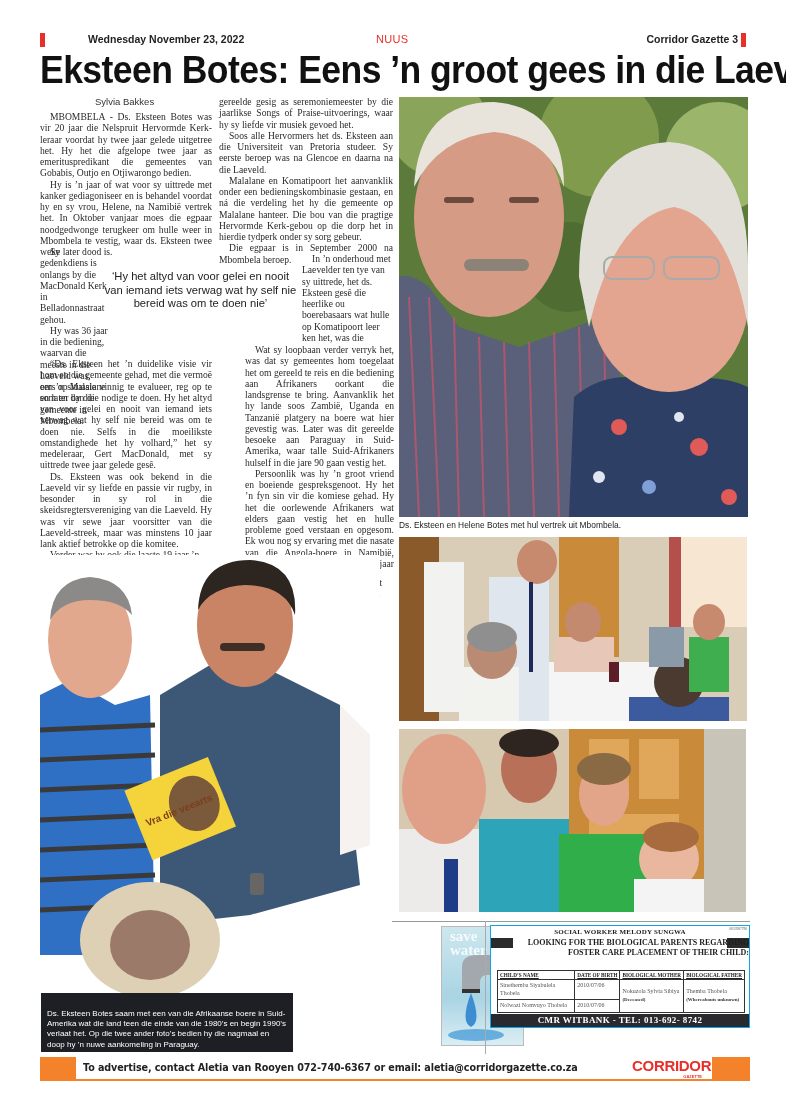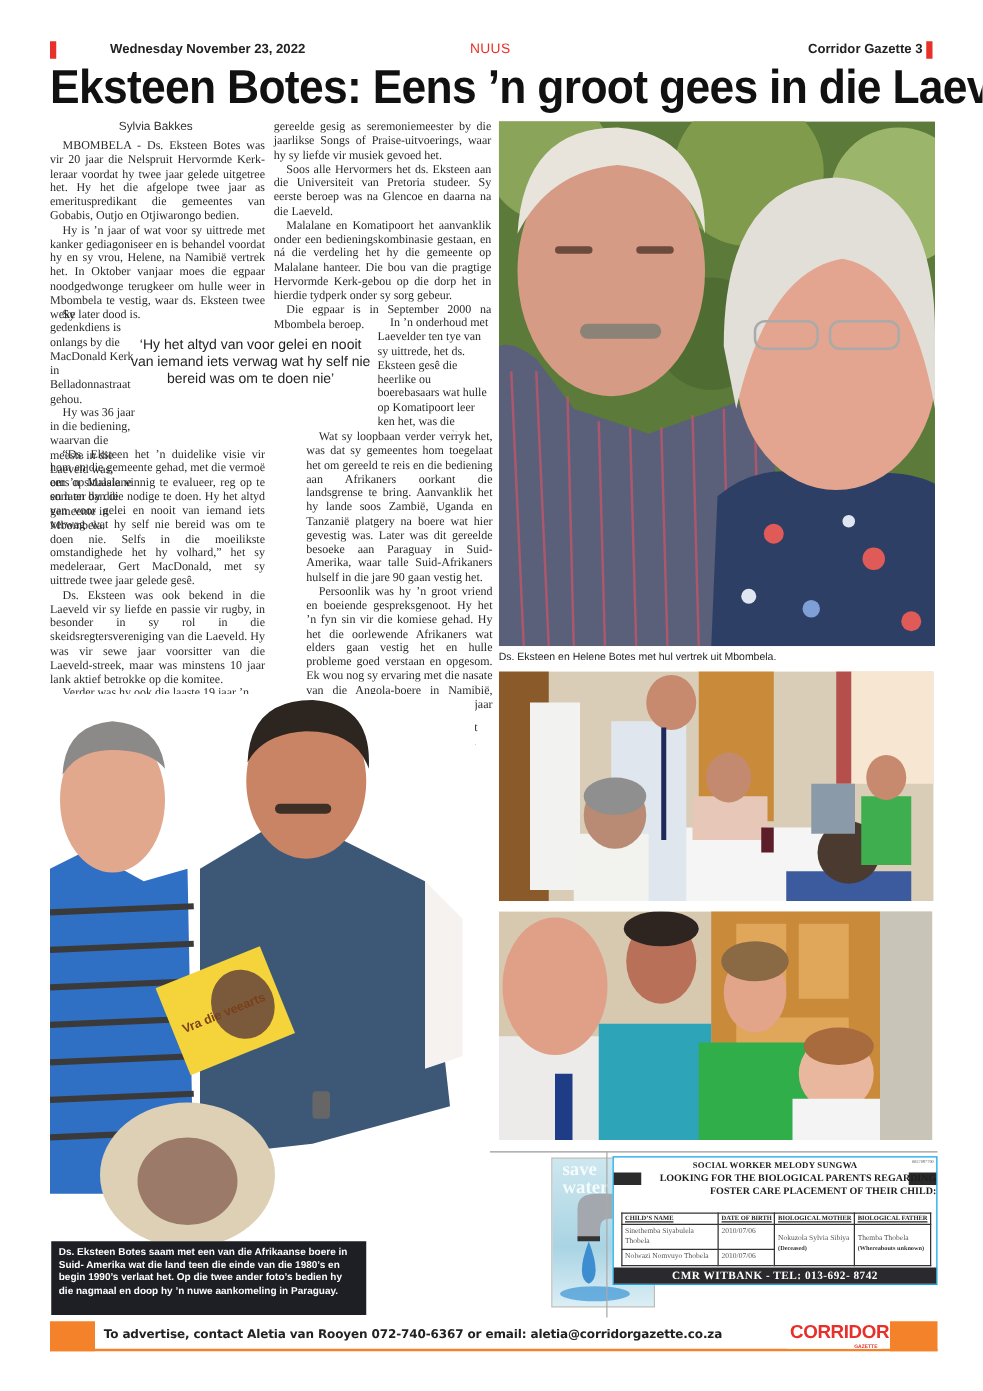--- a/index.html
+++ b/index.html
@@ -21,21 +21,21 @@
   .col p.noind { text-indent: 0; }
 
   .pull-quote { position: absolute; top: 270px; left: 103px; width: 195px; text-align: center; font-family: Liberation Sans, sans-serif; font-size: 11.2px; line-height: 13.5px; color: #222; }
 
   
   .photo { position: absolute; overflow: hidden; }
   .photo svg { width: 100%; height: 100%; display: block; }
 
   .caption-small { position: absolute; font-family: "Liberation Sans", sans-serif; font-size: 8.4px; color: #222; }
 
-  .caption-box { position: absolute; left: 41px; top: 993px; width: 252px; height: 59px; background: #1e1f24; color: #fff; font-family: "Liberation Sans", sans-serif; font-weight: bold; font-size: 8px; line-height: 10.2px; padding: 4px 6px; }
+  .caption-box { position: absolute; left: 41px; top: 993px; width: 252px; height: 59px; background: #1e1f24; color: #fff; font-family: "Liberation Sans", sans-serif; font-weight: normal; font-size: 8px; line-height: 10.2px; padding: 16px 6px; }
 
   
   .ad-frame { position: absolute; left: 392px; top: 921px; width: 358px; height: 133px; border-top: 1px solid #999; }
   .ad-water { position: absolute; left: 397px; top: 926px; width: 83px; height: 120px; border: 1px solid #bbb; background: linear-gradient(180deg,#cde7ef 0%, #a9d4e3 60%, #dbeef5 100%); overflow: hidden; margin-left: 44px; }
   .ad-water .save { position: absolute; left: 8px; top: 2px; font-family: "Liberation Serif", serif; font-weight: bold; font-size: 15px; line-height: 14px; color: #fff; opacity: .85; }
   .ad-divider { position: absolute; left: 485px; top: 921px; width: 1px; height: 133px; background: #aaa; }
 
   .foster { position: absolute; left: 490px; top: 925px; width: 260px; height: 103px; border: 1px solid #0ea5e9; background: #fff; font-family: Liberation Serif, serif; }
   .foster .ref { position: absolute; right: 2px; top: 1px; font-size: 3.5px; color: #555; }
   .foster .sw { position: absolute; left: 0; right: 0; top: 2px; text-align: center; font-size: 7px; color: #222; font-weight: bold; letter-spacing: .2px; }

